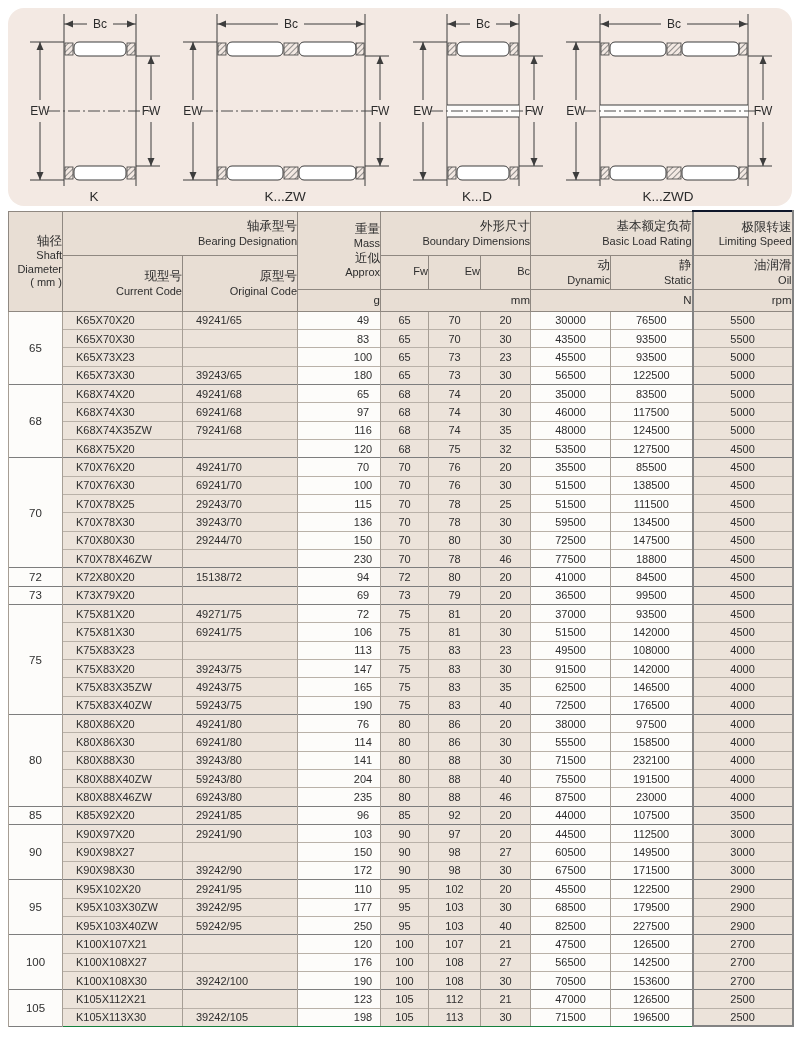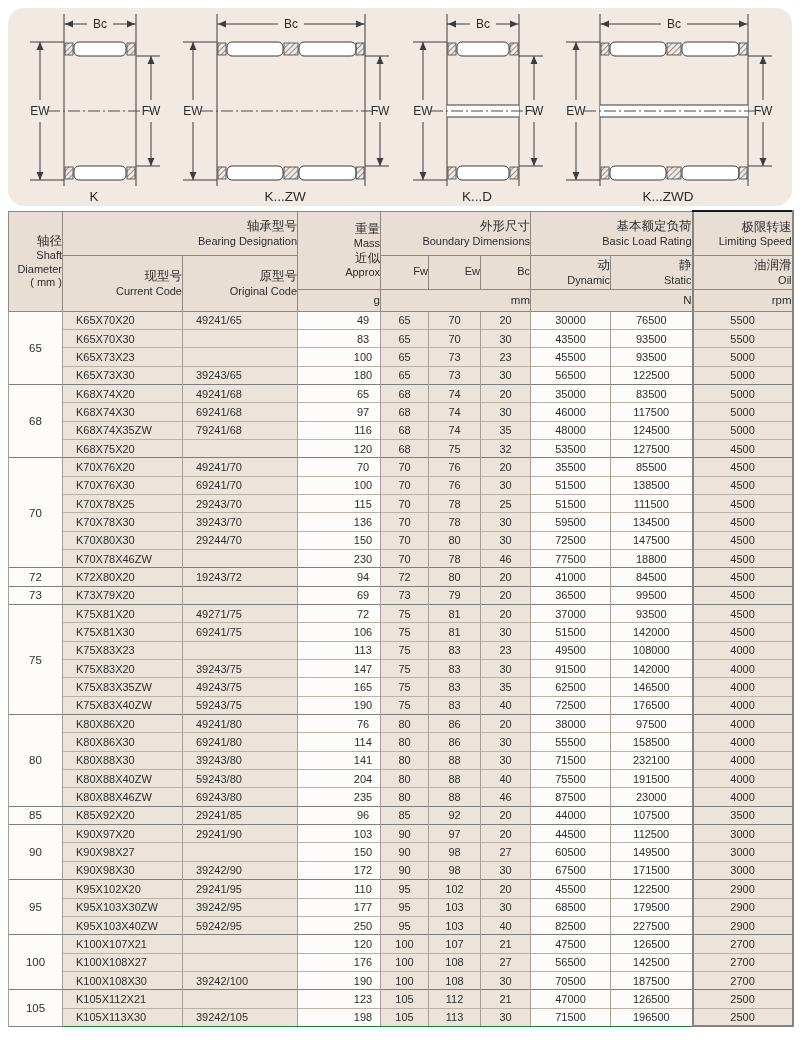--- a/index.html
+++ b/index.html
@@ -448,21 +448,21 @@
           <td class="c-fw">70</td>
           <td class="c-ew">78</td>
           <td class="c-bc">46</td>
           <td class="c-dyn">77500</td>
           <td class="c-sta">18800</td>
           <td class="c-rpm speed">4500</td>
         </tr>
         <tr class="group-start">
           <td class="c-shaft" rowspan="1">72</td>
           <td class="c-cur">K72X80X20</td>
-          <td class="c-org">19243/72</td>
+          <td class="c-org">15138/72</td>
           <td class="c-mass">94</td>
           <td class="c-fw">72</td>
           <td class="c-ew">80</td>
           <td class="c-bc">20</td>
           <td class="c-dyn">41000</td>
           <td class="c-sta">84500</td>
           <td class="c-rpm speed">4500</td>
         </tr>
         <tr class="group-start">
           <td class="c-shaft" rowspan="1">73</td>
@@ -703,21 +703,21 @@
           <td class="c-rpm speed">2700</td>
         </tr>
         <tr>
           <td class="c-cur">K100X108X30</td>
           <td class="c-org">39242/100</td>
           <td class="c-mass">190</td>
           <td class="c-fw">100</td>
           <td class="c-ew">108</td>
           <td class="c-bc">30</td>
           <td class="c-dyn">70500</td>
-          <td class="c-sta">187500</td>
+          <td class="c-sta">153600</td>
           <td class="c-rpm speed">2700</td>
         </tr>
         <tr class="group-start">
           <td class="c-shaft" rowspan="2">105</td>
           <td class="c-cur">K105X112X21</td>
           <td class="c-org"></td>
           <td class="c-mass">123</td>
           <td class="c-fw">105</td>
           <td class="c-ew">112</td>
           <td class="c-bc">21</td>

